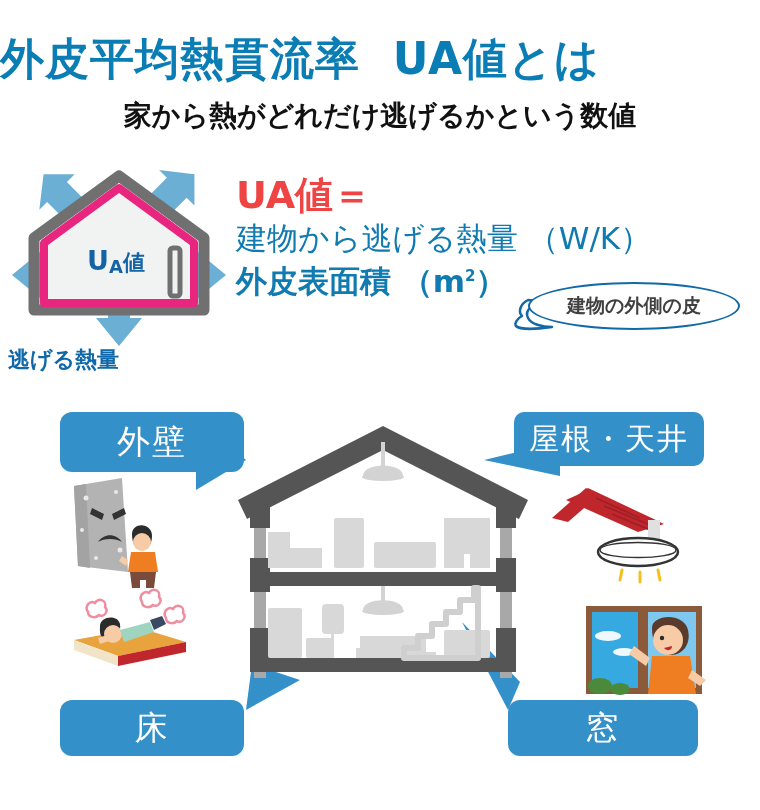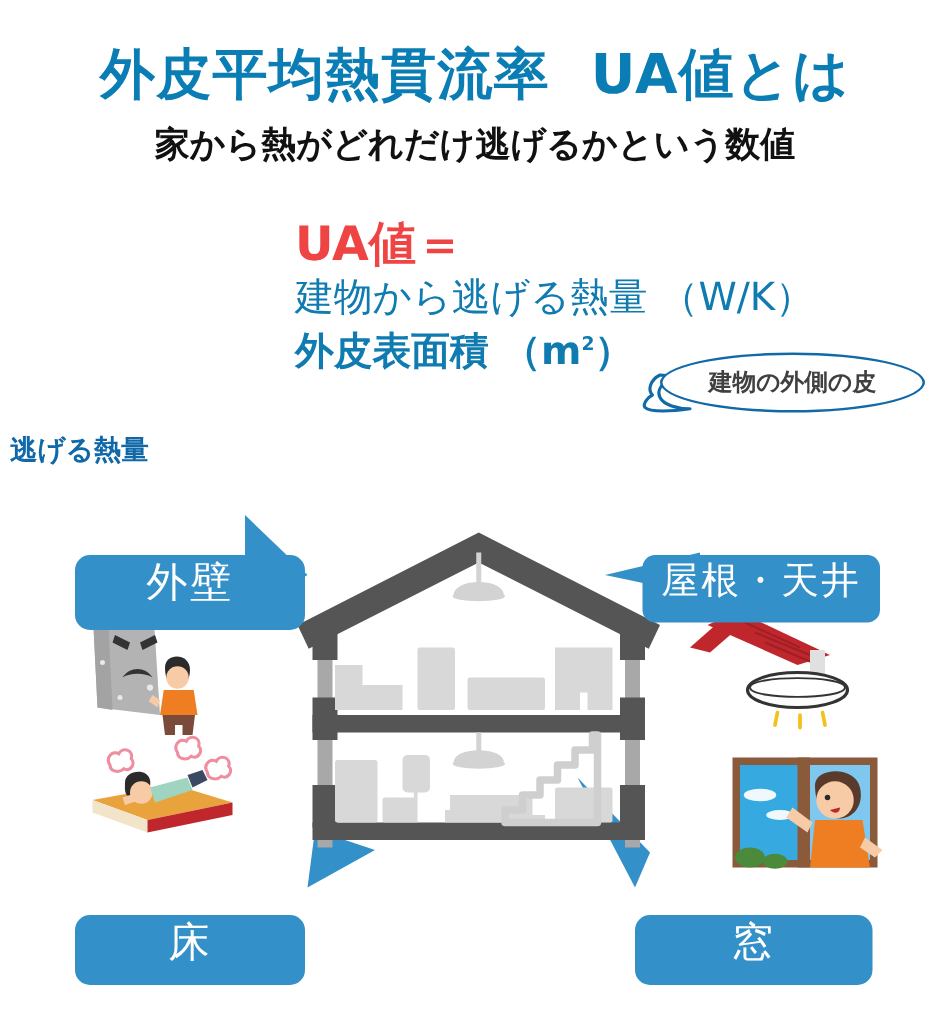--- a/index.html
+++ b/index.html
@@ -6,21 +6,21 @@
   body{
     width:760px;height:810px;
     background:#ffffff;
     font-family:"DejaVu Sans","Liberation Sans",sans-serif;
     position:relative;overflow:hidden;
   }
   #stage{position:absolute;left:0;top:0;width:760px;height:810px;}
 
   
   .title{
-    position:absolute;left:0;top:30px;width:760px;text-align:center;
+    position:absolute;left:0;top:30px;width:760px;
     font-size:44px;font-weight:bold;color:#0b7db5;letter-spacing:1px;
     white-space:pre;
   }
   .subtitle{
     position:absolute;left:0;top:97px;width:760px;text-align:center;
     font-size:28px;font-weight:bold;color:#111111;letter-spacing:0px;
   }
 
   
   .formula{position:absolute;left:236px;top:176px;width:520px;}
@@ -49,38 +49,58 @@
     position:absolute;left:8px;top:345px;width:222px;text-align:left;
     font-size:22px;font-weight:bold;color:#1068a8;
   }
 
   
   .diagram{position:absolute;left:0;top:390px;width:760px;height:420px;}
 
   
   .pill{
     position:absolute;background:#3490c8;border-radius:12px;
-    display:flex;align-items:flex-start;justify-content:center;
-    color:#ffffff;font-weight:500;letter-spacing:2px;margin-top:32px;
+    display:flex;align-items:center;justify-content:center;
+    color:#ffffff;font-weight:500;letter-spacing:2px;
   }
   .pill.wall  {left:60px; top:412px; width:184px;height:60px;font-size:33px;}
   .pill.roof  {left:514px;top:412px; width:190px;height:54px;font-size:30px;border-radius:10px;}
   .pill.floor {left:60px; top:700px; width:184px;height:56px;font-size:33px;}
   .pill.window{left:508px;top:700px; width:190px;height:56px;font-size:33px;}
 
   svg{display:block;overflow:visible;}
 </style>
 </head>
 <body>
 
 <div id="stage">
 
   <div class="title">外皮平均熱貫流率  UA値とは</div>
   <div class="subtitle">家から熱がどれだけ逃げるかという数値</div>
 
+  <div class="houseicon">
+    <svg width="222" height="190" viewBox="0 0 222 190">
+
+      <g fill="#6cafd4">
+        <path d="M52 10 L74 32 L63 32 L63 54 L35 54 L35 32 L24 32 Z" transform="rotate(-45 49 32)"></path>
+        <path d="M170 10 L192 32 L181 32 L181 54 L153 54 L153 32 L142 32 Z" transform="rotate(45 173 32)"></path>
+        <path d="M4 115 L32 92 L32 104 L62 104 L62 126 L32 126 L32 138 Z"></path>
+        <path d="M218 115 L190 92 L190 104 L160 104 L160 126 L190 126 L190 138 Z"></path>
+        <path d="M111 186 L88 158 L100 158 L100 130 L122 130 L122 158 L134 158 Z"></path>
+      </g>
+
+      <path d="M111 16 L196 78 L196 150 L26 150 L26 78 Z" fill="none" stroke="#707070" stroke-width="11" stroke-linejoin="round"></path>
+
+      <path d="M111 28 L186 83 L186 143 L36 143 L36 83 Z" fill="#f1f2f2" stroke="#e8257f" stroke-width="8" stroke-linejoin="round"></path>
+
+      <rect x="162" y="88" width="10" height="48" rx="3" fill="#f1f2f2" stroke="#707070" stroke-width="5"></rect>
+
+      <text x="108" y="110" text-anchor="middle" font-family="DejaVu Sans, Liberation Sans, sans-serif" font-size="27" font-weight="bold" fill="#1464a5">U<tspan font-size="18" dy="3">A</tspan><tspan dy="-3" font-size="22">値</tspan></text>
+    </svg>
+  </div>
   <div class="heat-caption">逃げる熱量</div>
 
   <div class="formula">
     <div class="f-ua">UA値＝</div>
     <div class="f-num">建物から逃げる熱量 （W/K）</div>
     <div class="f-den"><span>外皮表面積 （m</span><span class="sup">2</span><span>）</span></div>
   </div>
 
   <div class="callout">
     <svg class="tail" width="40" height="38" viewBox="0 0 40 38">

